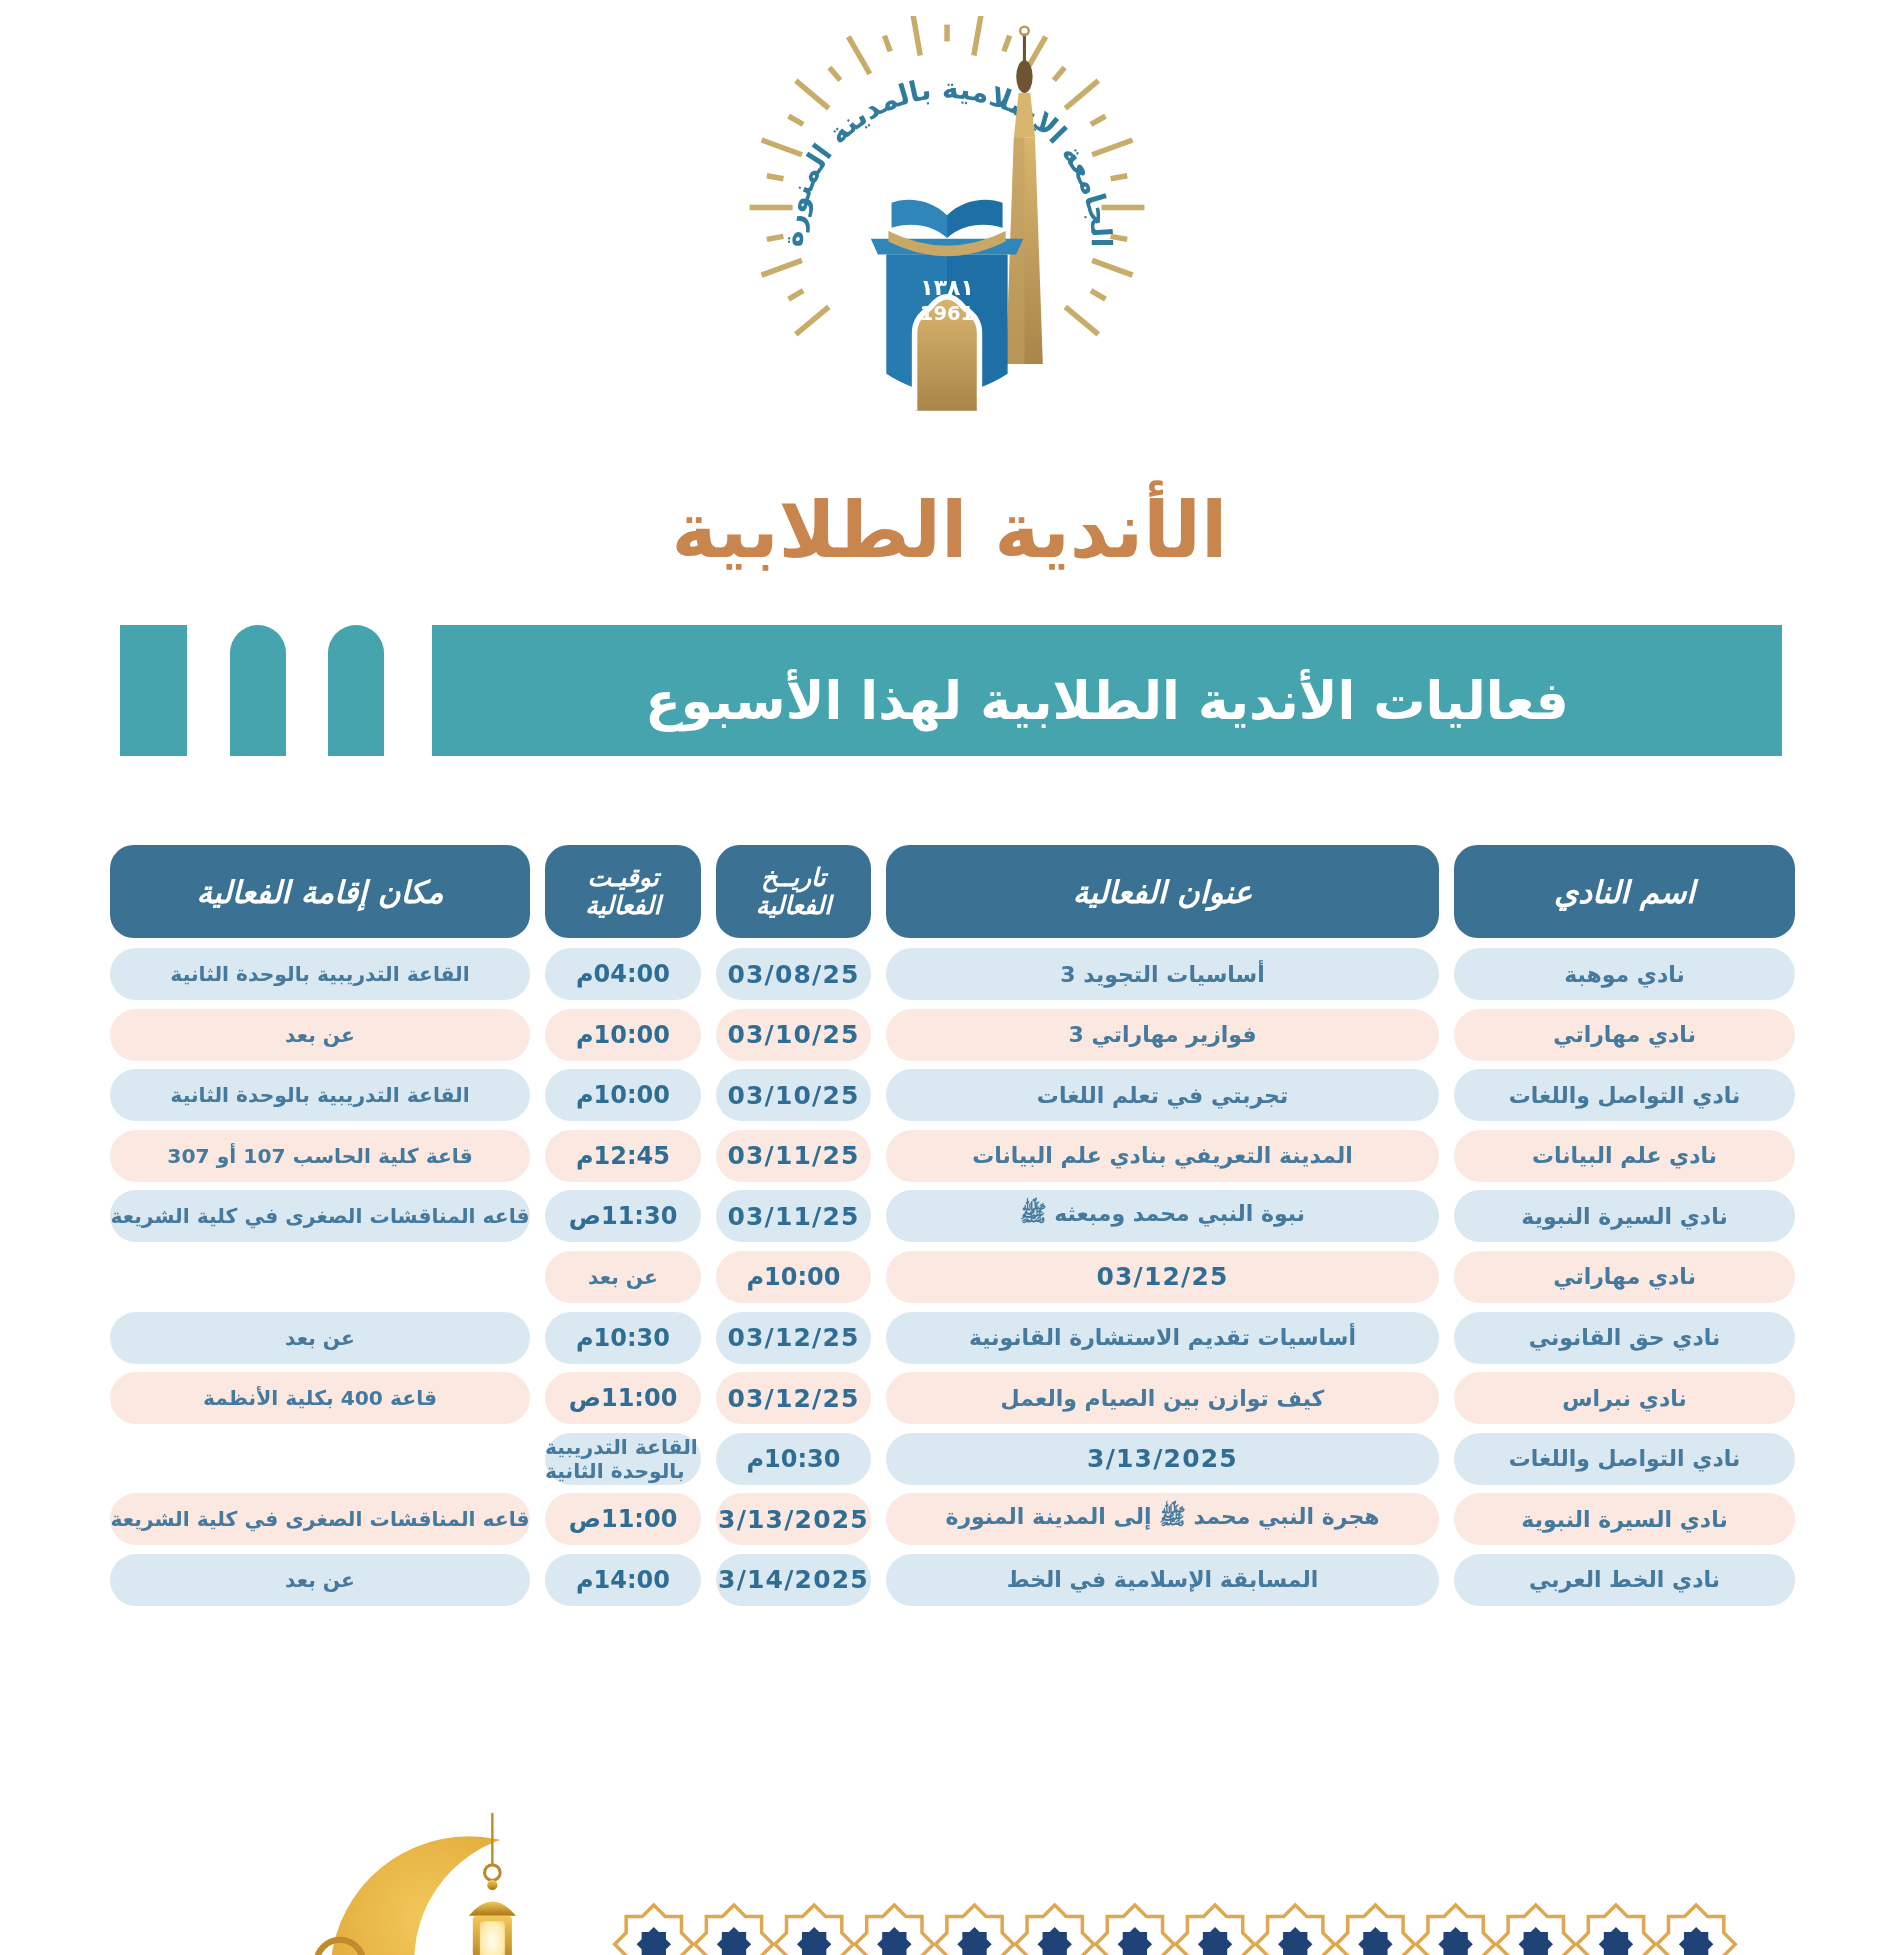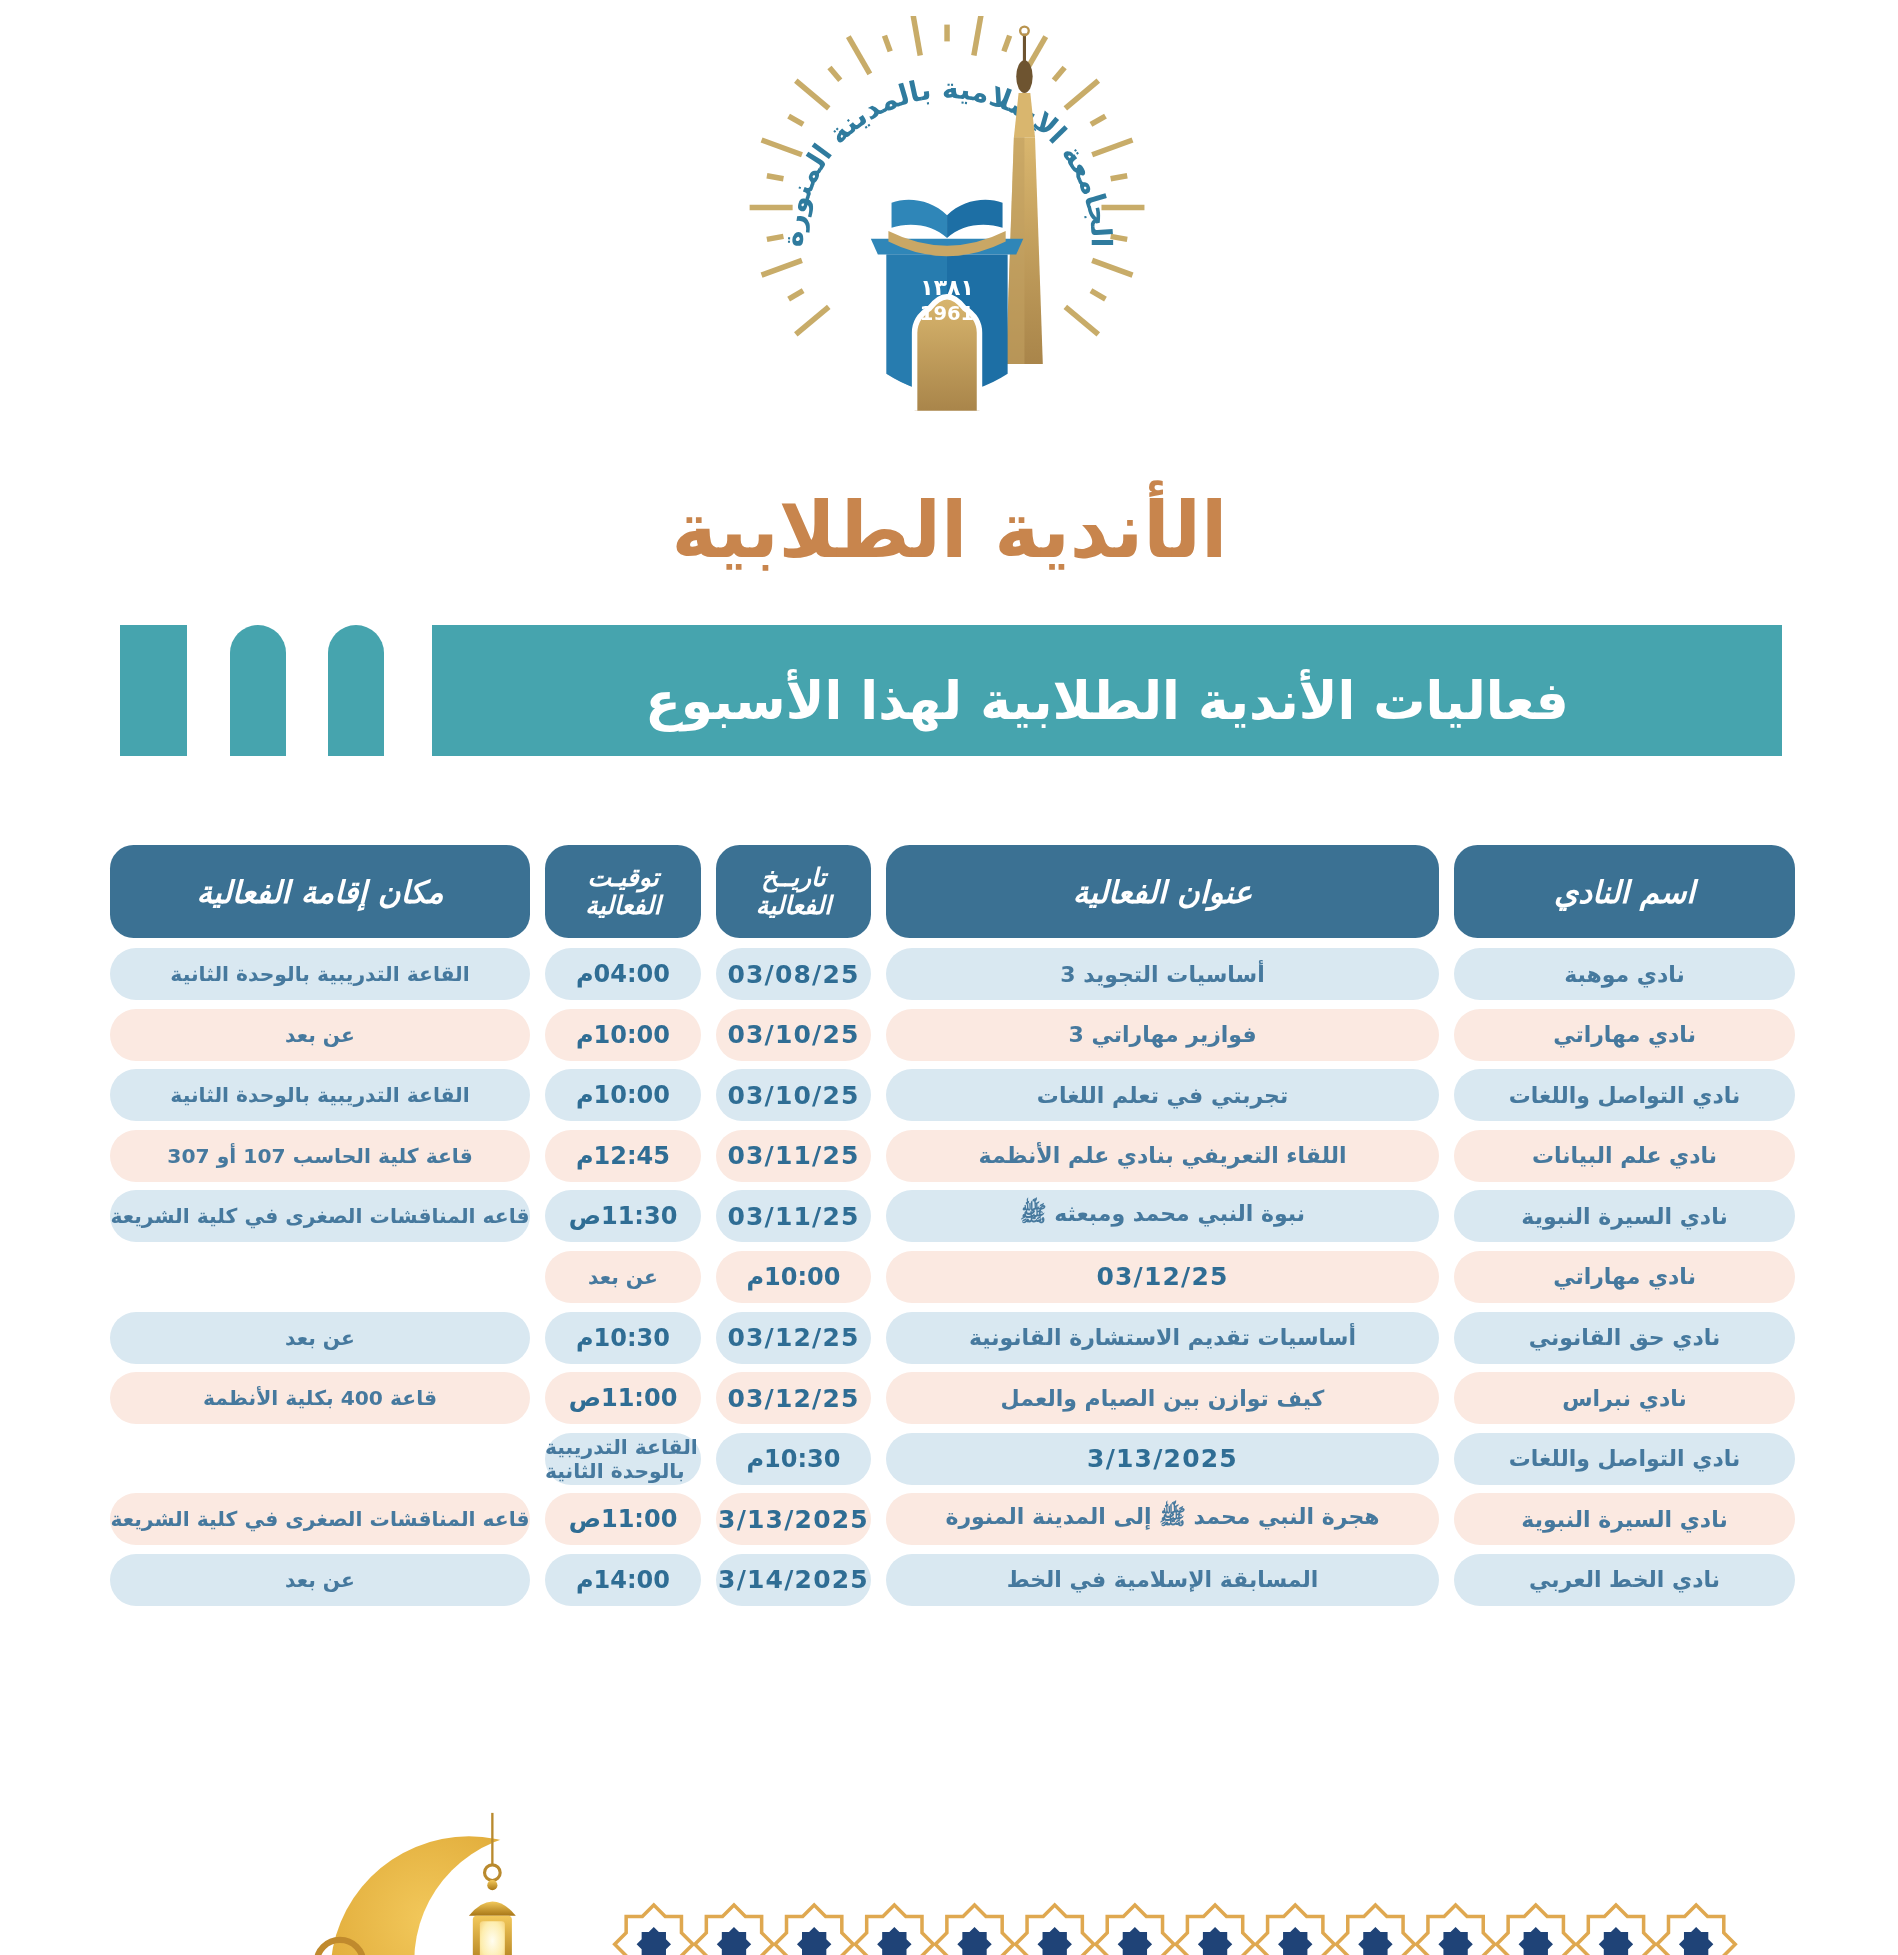--- a/index.html
+++ b/index.html
@@ -158,21 +158,21 @@
       </div>
       <div class="tr odd">
         <div class="td cell-club">نادي التواصل واللغات</div>
         <div class="td cell-activity">تجربتي في تعلم اللغات</div>
         <div class="td cell-date">03/10/25</div>
         <div class="td cell-time">10:00م</div>
         <div class="td cell-location">القاعة التدريبية بالوحدة الثانية</div>
       </div>
       <div class="tr even">
         <div class="td cell-club">نادي علم البيانات</div>
-        <div class="td cell-activity">اللقاء التعريفي بنادي علم الأنظمة</div>
+        <div class="td cell-activity">المدينة التعريفي بنادي علم البيانات</div>
         <div class="td cell-date">03/11/25</div>
         <div class="td cell-time">12:45م</div>
         <div class="td cell-location">قاعة كلية الحاسب 107 أو 307</div>
       </div>
       <div class="tr odd">
         <div class="td cell-club">نادي السيرة النبوية</div>
         <div class="td cell-activity">نبوة النبي محمد ومبعثه ﷺ</div>
         <div class="td cell-date">03/11/25</div>
         <div class="td cell-time">11:30ص</div>
         <div class="td cell-location">قاعه المناقشات الصغرى في كلية الشريعة</div>

